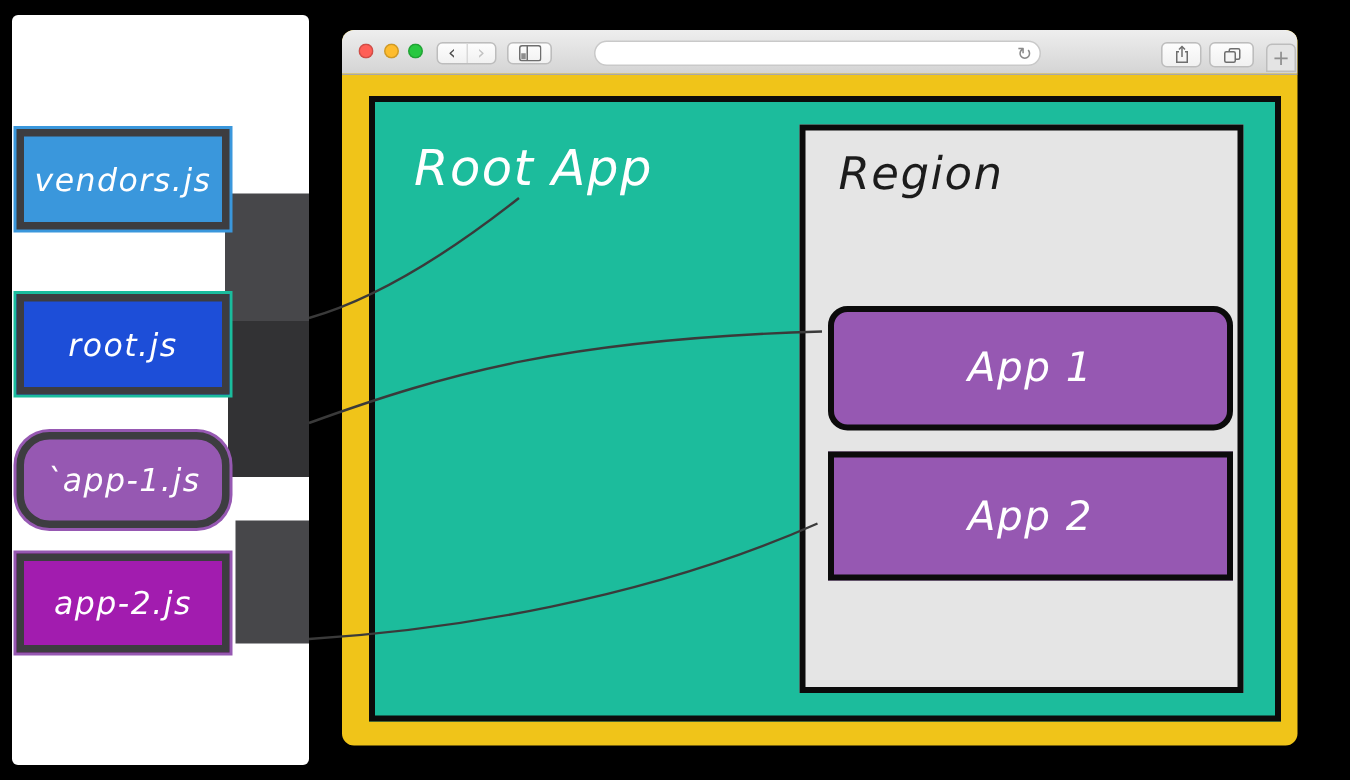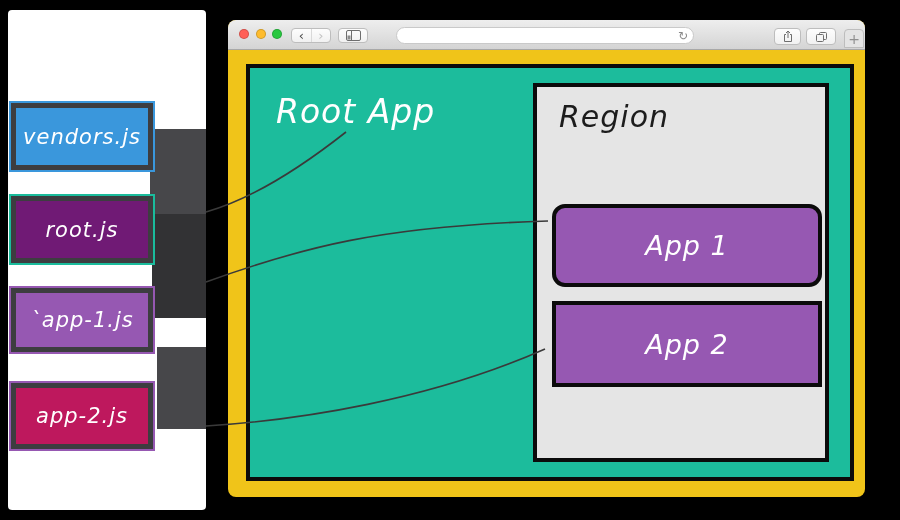--- a/index.html
+++ b/index.html
@@ -21,24 +21,24 @@
   .block-a { left:150px; top:129px; width:56px; height:85px; background:#47474a; }
   .block-b { left:152px; top:214px; width:54px; height:104px; background:#323234; }
   .block-c { left:157px; top:347px; width:49px; height:82px; background:#47474a; }
 
   
   .file-box {
     position:absolute; left:11px; width:142px; height:67px;
     border:5px solid #3d3d40; display:flex; align-items:center; justify-content:center;
     color:#ffffff; font-size:21px; z-index:3;
   }
-  .file-vendors { top:103px; background:#3a97dc; box-shadow:0 0 0 2px #3a97dc; }
-  .file-root    { top:196px; background:#701a75; box-shadow:0 0 0 2px #1abc9c; }
-  .file-app1    { top:288px; height:64px; background:#9658b2; box-shadow:0 0 0 2px #9658b2; }
-  .file-app2    { top:383px; height:66px; background:#be185d; box-shadow:0 0 0 2px #9658b2; }
+  .file-vendors { top:86px; background:#3a97dc; box-shadow:0 0 0 2px #3a97dc; }
+  .file-root    { top:196px; background:#1d4ed8; box-shadow:0 0 0 2px #1abc9c; }
+  .file-app1    { top:288px; height:64px; background:#9658b2; box-shadow:0 0 0 2px #9658b2;border-radius:22px; }
+  .file-app2    { top:369px; height:66px; background:#a21caf; box-shadow:0 0 0 2px #9658b2; }
 
   
   .browser {
     position:absolute; left:228px; top:20px; width:637px; height:477px;
     background:#f0c419; border-radius:8px; z-index:4;
   }
   .chrome {
     position:absolute; left:0; top:0; right:0; height:30px;
     background:linear-gradient(#eeeeee,#d4d4d4);
     border-bottom:1px solid #a8a8a8; border-radius:8px 8px 0 0;

